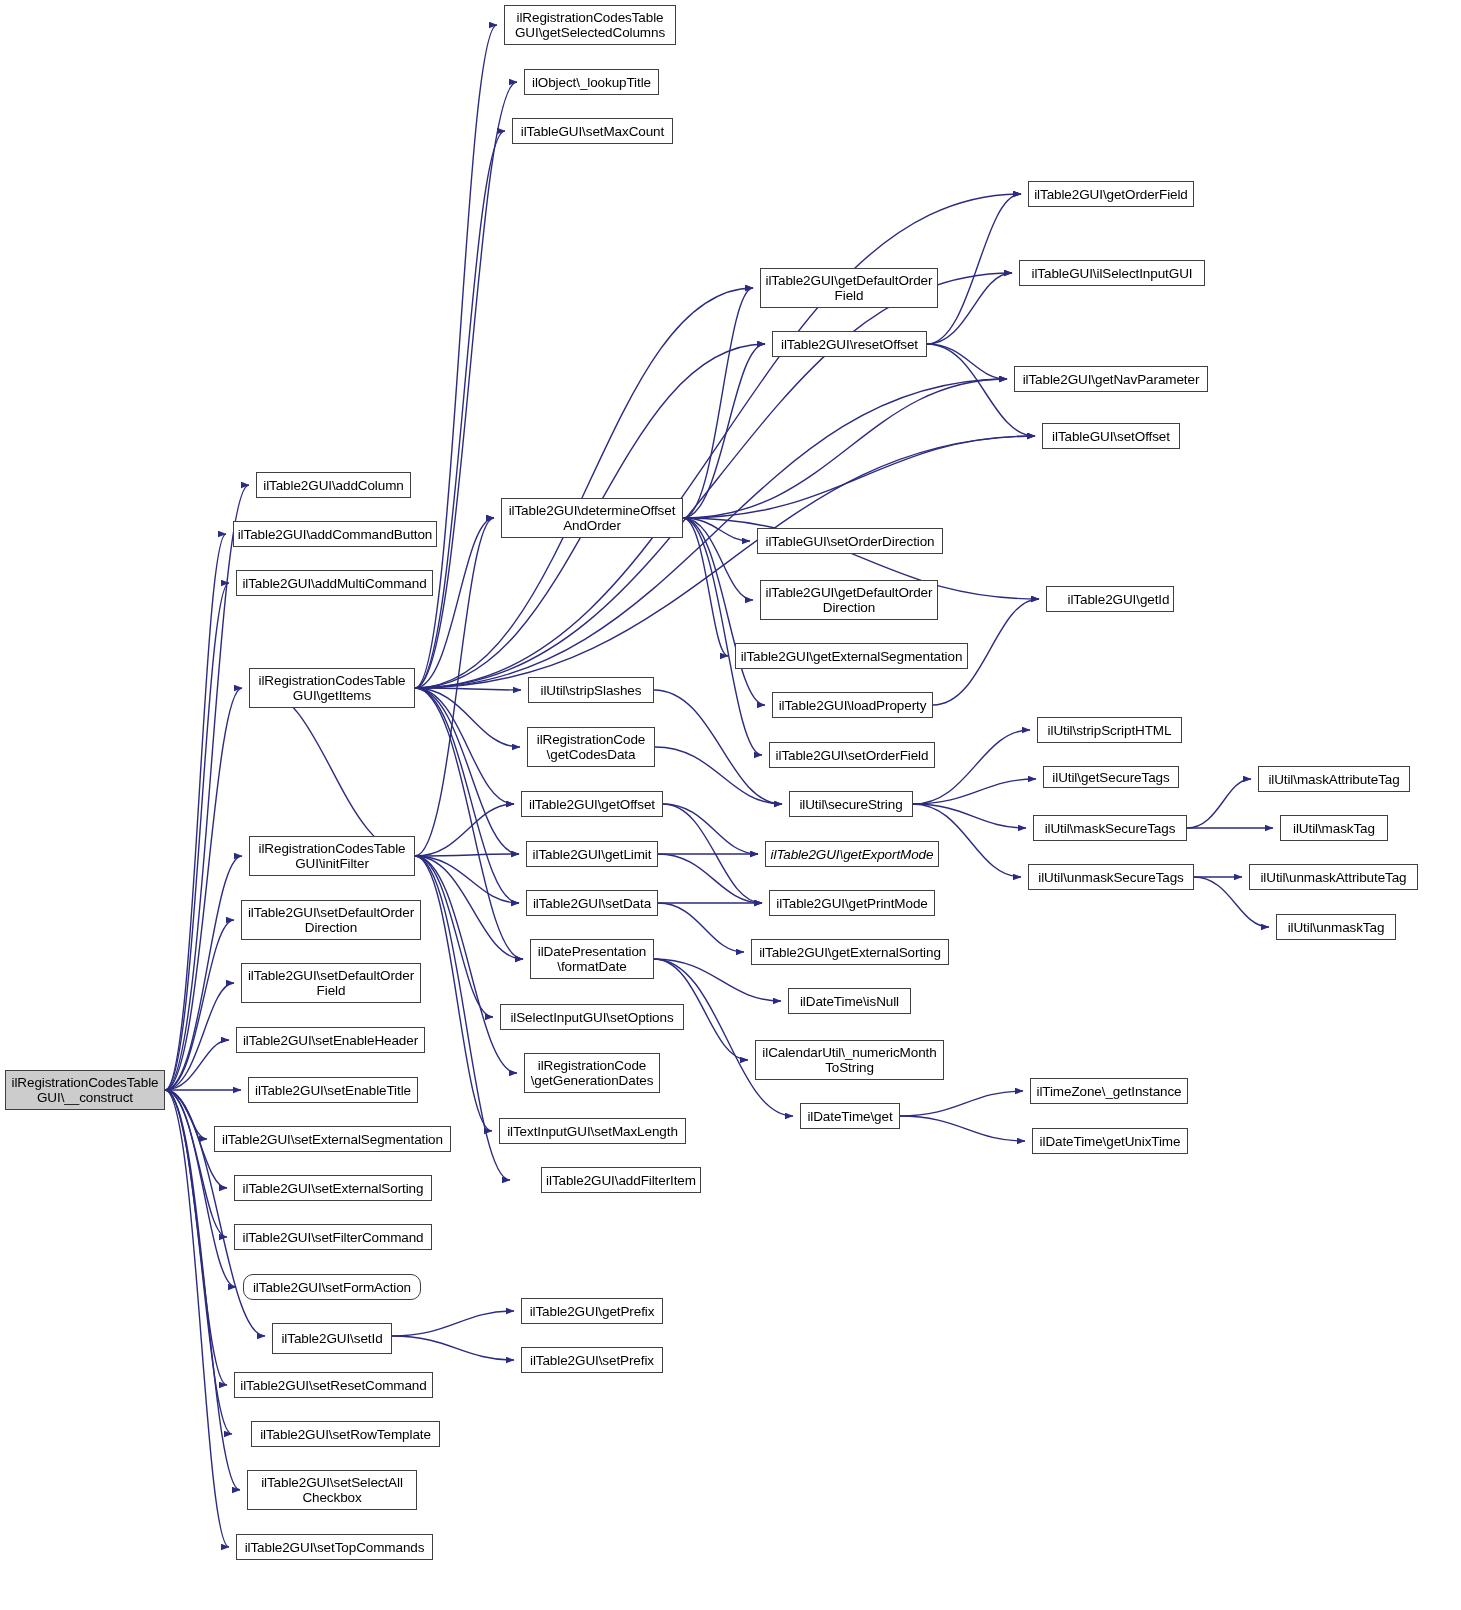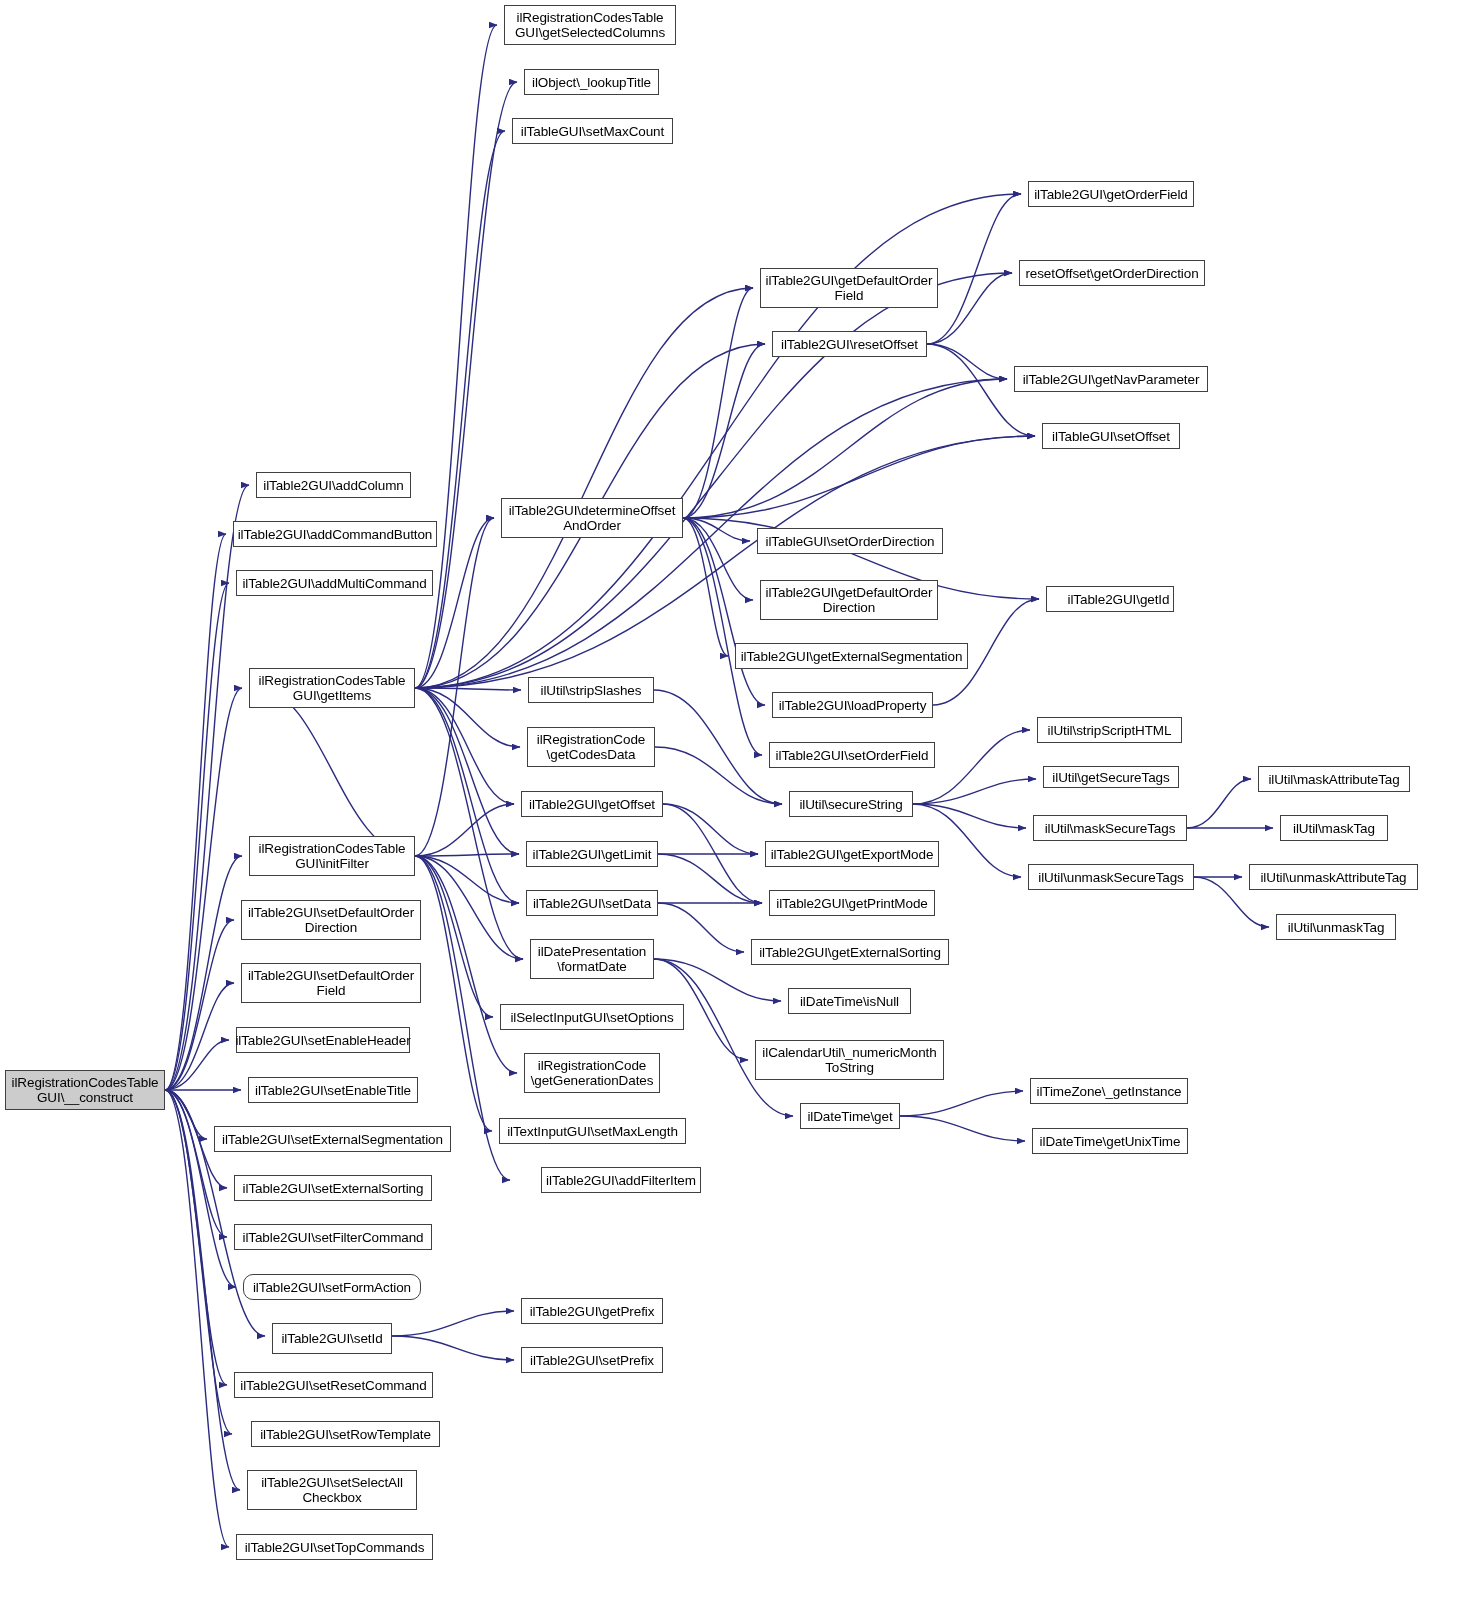--- a/index.html
+++ b/index.html
@@ -108,21 +108,21 @@
       </g>
   </svg>
   <div id="node-layer">
       <div class="node root" style="left: 5px; top: 1070px; width: 160px; height: 40px;">ilRegistrationCodesTable
 GUI\__construct</div>
       <div class="node" style="left: 504px; top: 5px; width: 172px; height: 40px;">ilRegistrationCodesTable
 GUI\getSelectedColumns</div>
       <div class="node" style="left: 524px; top: 69px; width: 135px; height: 26px;">ilObject\_lookupTitle</div>
       <div class="node" style="left: 512px; top: 118px; width: 161px; height: 26px;">ilTableGUI\setMaxCount</div>
       <div class="node" style="left: 1028px; top: 181px; width: 166px; height: 26px;">ilTable2GUI\getOrderField</div>
-      <div class="node" style="left: 1019px; top: 260px; width: 186px; height: 26px;">resetOffset\getOrderDirection</div>
+      <div class="node" style="left: 1019px; top: 260px; width: 186px; height: 26px;">ilTableGUI\ilSelectInputGUI</div>
       <div class="node" style="left: 760px; top: 268px; width: 178px; height: 40px;">ilTable2GUI\getDefaultOrder
 Field</div>
       <div class="node" style="left: 772px; top: 331px; width: 155px; height: 26px;">ilTable2GUI\resetOffset</div>
       <div class="node" style="left: 1014px; top: 366px; width: 194px; height: 26px;">ilTable2GUI\getNavParameter</div>
       <div class="node" style="left: 1042px; top: 423px; width: 138px; height: 26px;">ilTableGUI\setOffset</div>
       <div class="node" style="left: 501px; top: 498px; width: 182px; height: 40px;">ilTable2GUI\determineOffset
 AndOrder</div>
       <div class="node" style="left: 757px; top: 528px; width: 186px; height: 26px;">ilTableGUI\setOrderDirection</div>
       <div class="node" style="left: 760px; top: 580px; width: 178px; height: 40px;">ilTable2GUI\getDefaultOrder
 Direction</div>
@@ -142,21 +142,21 @@
       <div class="node" style="left: 526px; top: 841px; width: 132px; height: 26px;">ilTable2GUI\getLimit</div>
       <div class="node" style="left: 526px; top: 890px; width: 132px; height: 26px;">ilTable2GUI\setData</div>
       <div class="node" style="left: 530px; top: 939px; width: 124px; height: 40px;">ilDatePresentation
 \formatDate</div>
       <div class="node" style="left: 500px; top: 1004px; width: 184px; height: 26px;">ilSelectInputGUI\setOptions</div>
       <div class="node" style="left: 524px; top: 1053px; width: 136px; height: 40px;">ilRegistrationCode
 \getGenerationDates</div>
       <div class="node" style="left: 499px; top: 1118px; width: 187px; height: 26px;">ilTextInputGUI\setMaxLength</div>
       <div class="node" style="left: 517px; top: 1167px; width: 160px; height: 26px; margin-left: 24px;">ilTable2GUI\addFilterItem</div>
       <div class="node" style="left: 789px; top: 791px; width: 124px; height: 26px;">ilUtil\secureString</div>
-      <div class="node" style="left: 765px; top: 841px; width: 174px; height: 26px;">ilTable2GUI\getExportMode</div>
+      <div class="node" style="left: 765px; top: 841px; width: 174px; height: 26px; font-style: italic;">ilTable2GUI\getExportMode</div>
       <div class="node" style="left: 769px; top: 890px; width: 166px; height: 26px;">ilTable2GUI\getPrintMode</div>
       <div class="node" style="left: 751px; top: 939px; width: 198px; height: 26px;">ilTable2GUI\getExternalSorting</div>
       <div class="node" style="left: 788px; top: 988px; width: 123px; height: 26px;">ilDateTime\isNull</div>
       <div class="node" style="left: 755px; top: 1040px; width: 189px; height: 40px;">ilCalendarUtil\_numericMonth
 ToString</div>
       <div class="node" style="left: 800px; top: 1103px; width: 100px; height: 26px;">ilDateTime\get</div>
       <div class="node" style="left: 1037px; top: 717px; width: 145px; height: 26px;">ilUtil\stripScriptHTML</div>
       <div class="node" style="left: 1043px; top: 766px; width: 136px; height: 22px;">ilUtil\getSecureTags</div>
       <div class="node" style="left: 1033px; top: 815px; width: 154px; height: 26px;">ilUtil\maskSecureTags</div>
       <div class="node" style="left: 1028px; top: 864px; width: 166px; height: 26px;">ilUtil\unmaskSecureTags</div>
@@ -165,21 +165,21 @@
       <div class="node" style="left: 1249px; top: 864px; width: 169px; height: 26px;">ilUtil\unmaskAttributeTag</div>
       <div class="node" style="left: 1276px; top: 914px; width: 120px; height: 26px;">ilUtil\unmaskTag</div>
       <div class="node" style="left: 1030px; top: 1078px; width: 158px; height: 26px;">ilTimeZone\_getInstance</div>
       <div class="node" style="left: 1032px; top: 1128px; width: 156px; height: 26px;">ilDateTime\getUnixTime</div>
       <div class="node" style="left: 249px; top: 836px; width: 166px; height: 40px;">ilRegistrationCodesTable
 GUI\initFilter</div>
       <div class="node" style="left: 241px; top: 900px; width: 180px; height: 40px;">ilTable2GUI\setDefaultOrder
 Direction</div>
       <div class="node" style="left: 241px; top: 963px; width: 180px; height: 40px;">ilTable2GUI\setDefaultOrder
 Field</div>
-      <div class="node" style="left: 236px; top: 1027px; width: 174px; height: 26px;">ilTable2GUI\setEnableHeader</div>
+      <div class="node" style="left: 236px; top: 1027px; width: 189px; height: 26px;">ilTable2GUI\setEnableHeader</div>
       <div class="node" style="left: 248px; top: 1077px; width: 170px; height: 26px;">ilTable2GUI\setEnableTitle</div>
       <div class="node" style="left: 214px; top: 1126px; width: 237px; height: 26px;">ilTable2GUI\setExternalSegmentation</div>
       <div class="node" style="left: 234px; top: 1175px; width: 198px; height: 26px;">ilTable2GUI\setExternalSorting</div>
       <div class="node" style="left: 234px; top: 1224px; width: 198px; height: 26px;">ilTable2GUI\setFilterCommand</div>
       <div class="node" style="left: 243px; top: 1274px; width: 178px; height: 26px; border-radius: 10px;">ilTable2GUI\setFormAction</div>
       <div class="node" style="left: 272px; top: 1323px; width: 120px; height: 31px;">ilTable2GUI\setId</div>
       <div class="node" style="left: 234px; top: 1372px; width: 199px; height: 26px;">ilTable2GUI\setResetCommand</div>
       <div class="node" style="left: 251px; top: 1421px; width: 189px; height: 26px;">ilTable2GUI\setRowTemplate</div>
       <div class="node" style="left: 247px; top: 1470px; width: 170px; height: 40px;">ilTable2GUI\setSelectAll
 Checkbox</div>

